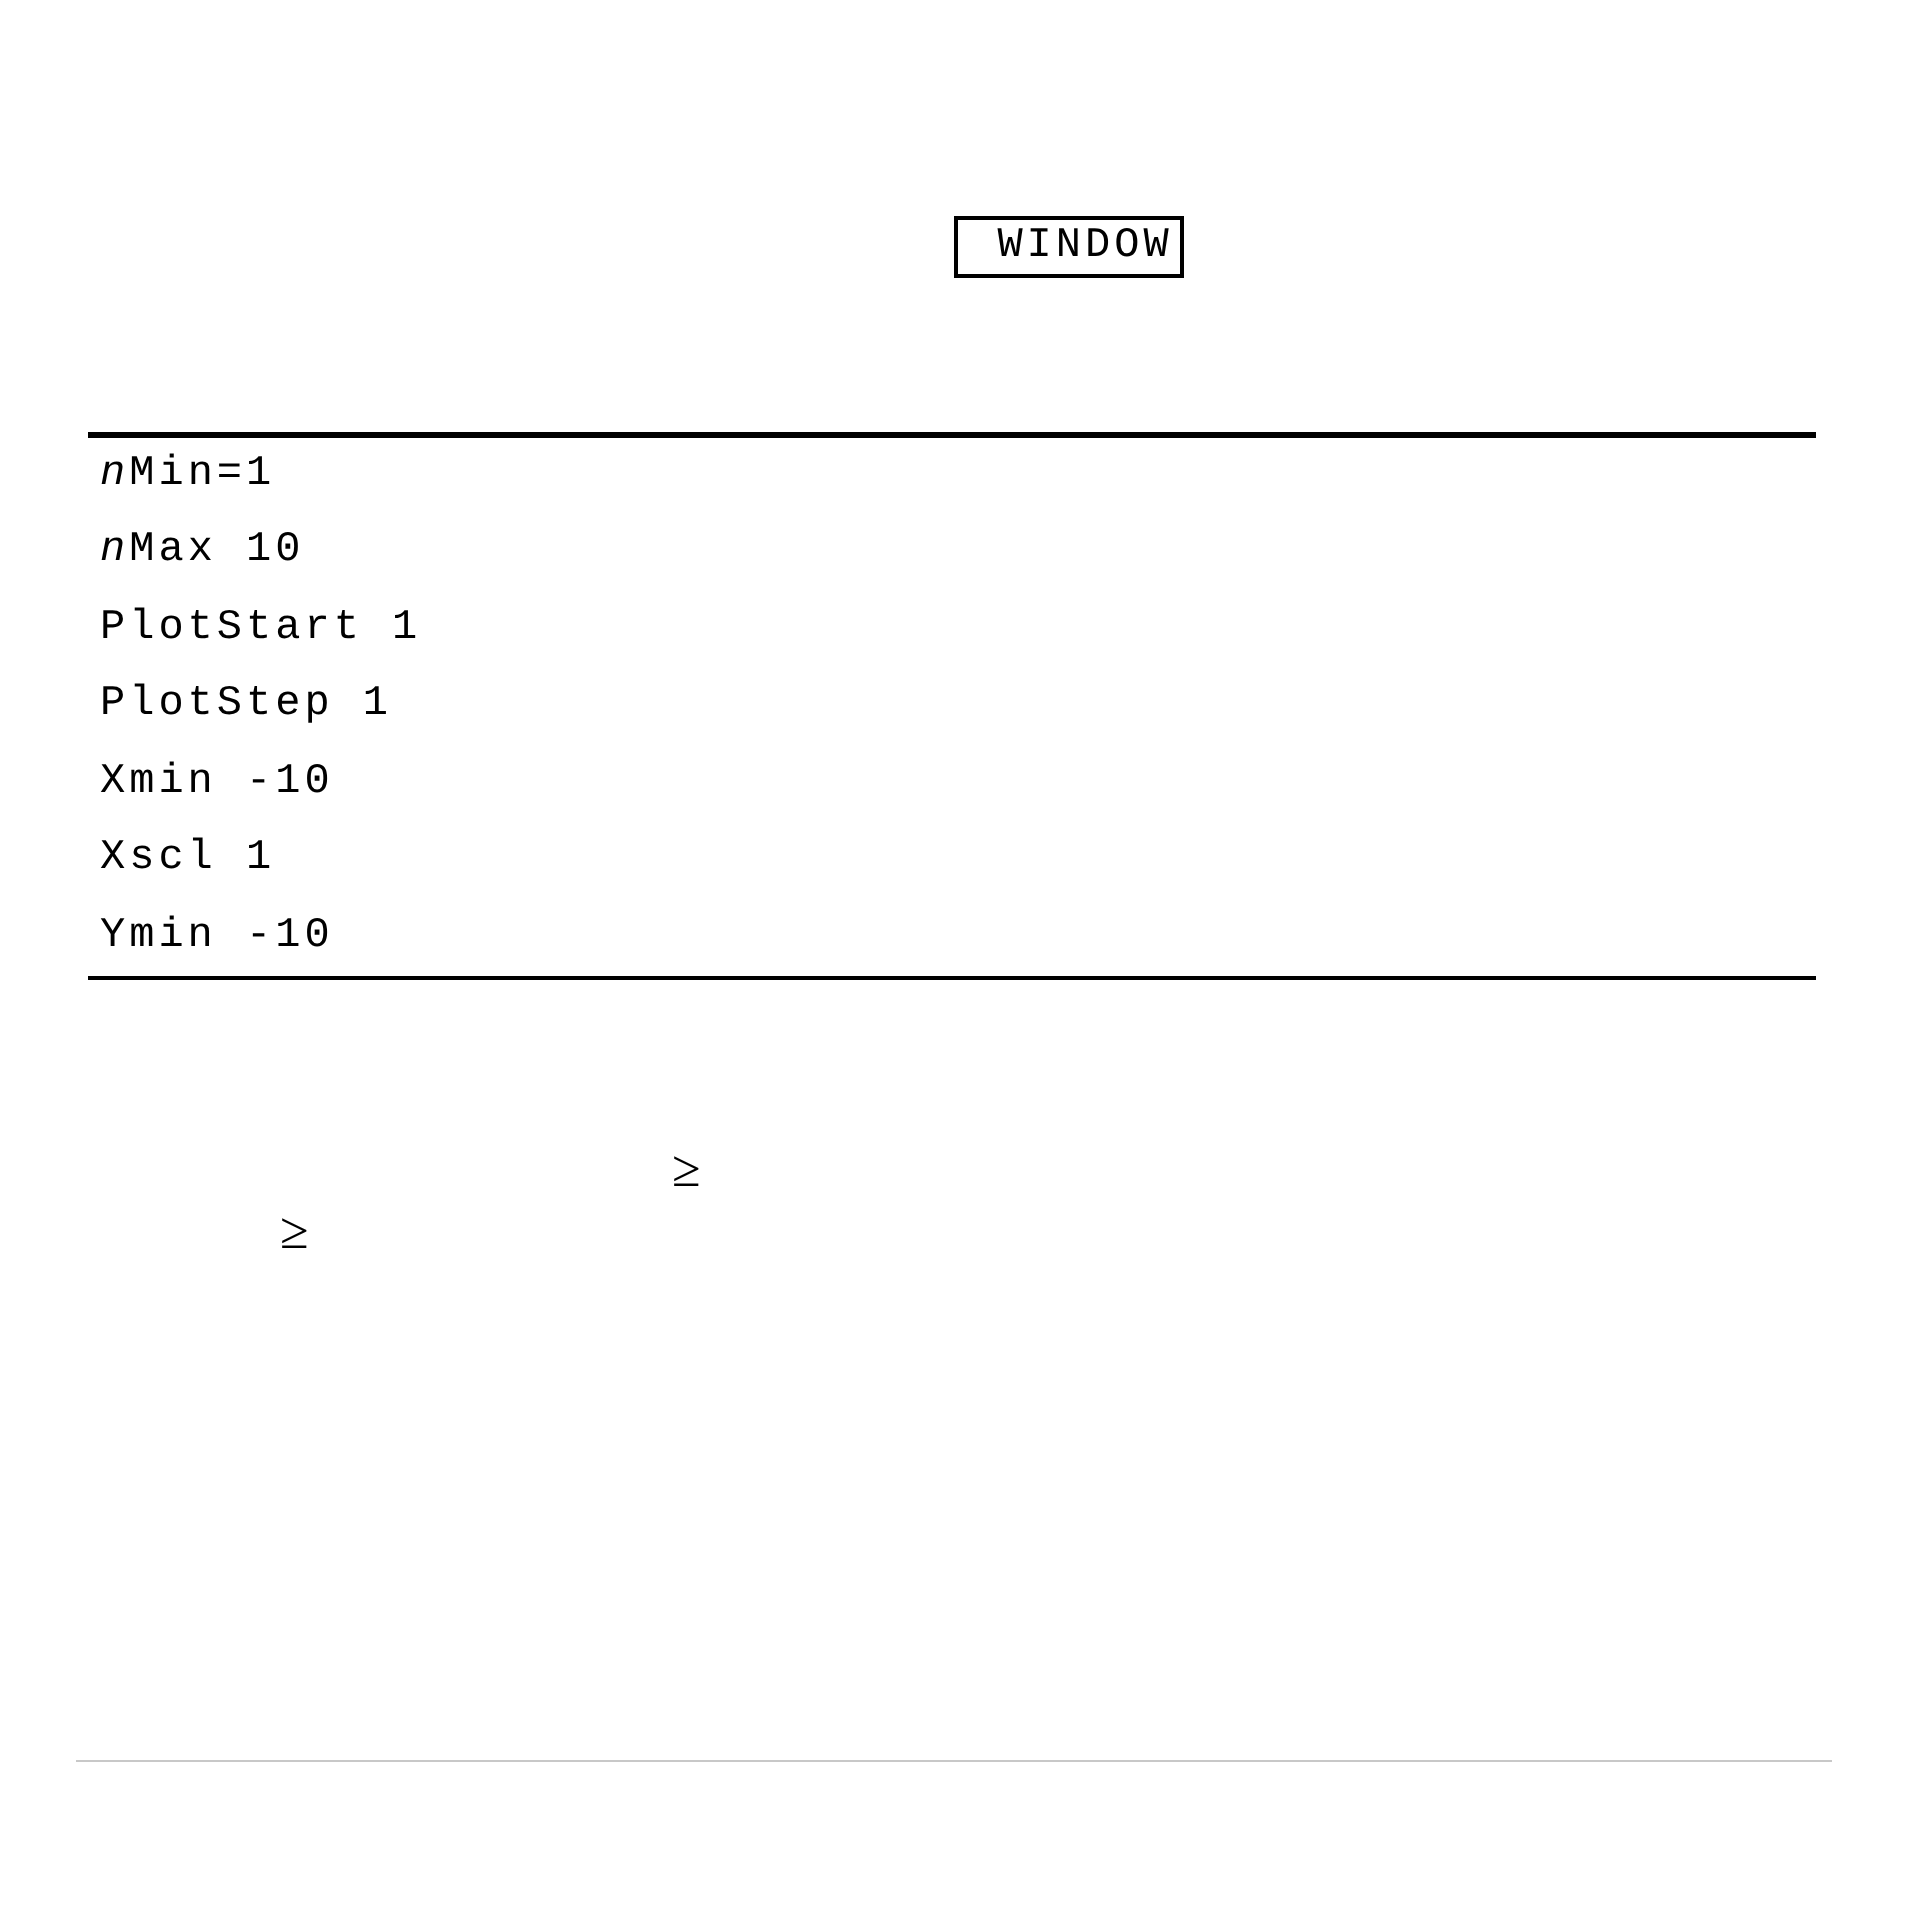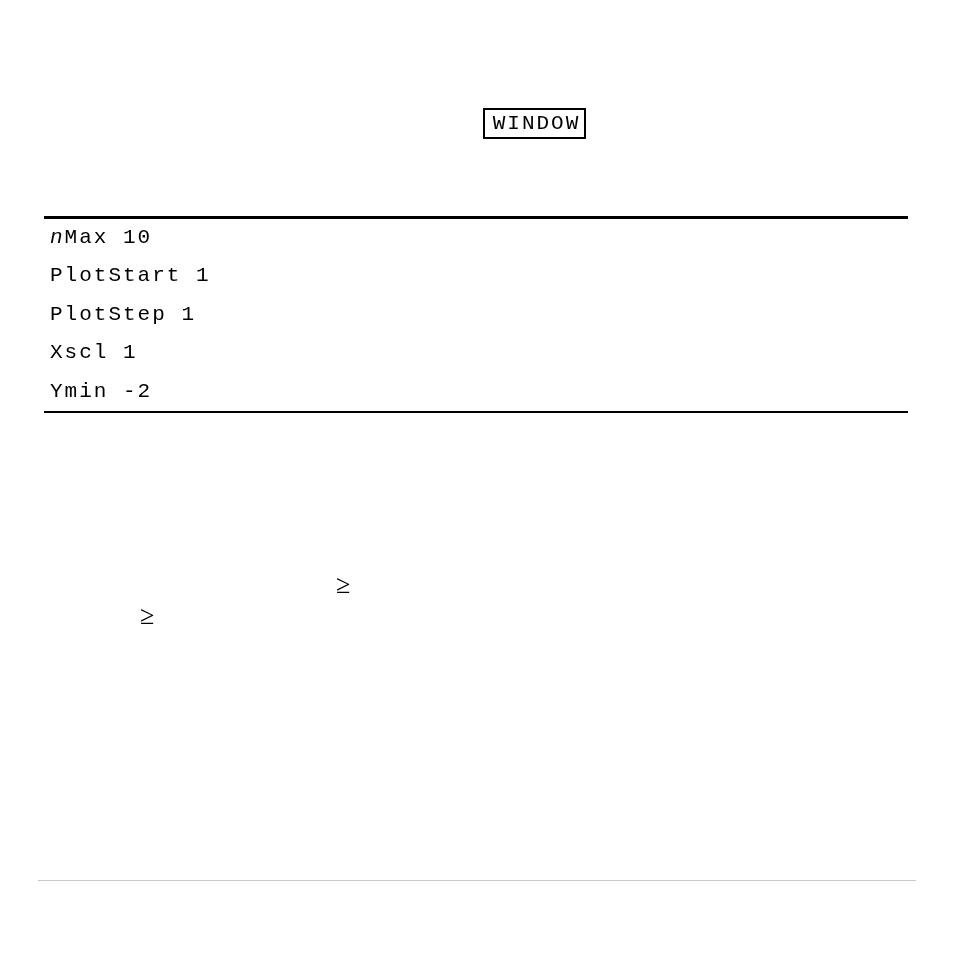--- a/index.html
+++ b/index.html
@@ -16,21 +16,21 @@
     .window-btn-wrapper {
       position: absolute;
       top: 108px;
       left: 0;
       width: 954px;
       display: flex;
       justify-content: center;
     }
     .window-btn {
       border: 2px solid #000;
-      padding: 2px 4px 2px 8px;
+      padding: 2px 4px 2px 20px;
       font-family: inherit;
       font-size: 21px;
       letter-spacing: 2px;
       background: #fff;
       line-height: 1.1;
       margin-left: 115px;
     }
     .table-block {
       position: absolute;
       top: 216px;
@@ -72,23 +72,25 @@
     }
   </style>
 </head>
 <body>
 
 <div class="window-btn-wrapper">
   <span class="window-btn">WINDOW</span>
 </div>
 
 <div class="table-block">
+  <div class="row"><span class="ital">n</span><span class="normal">Min=1</span></div>
   <div class="row"><span class="ital">n</span><span class="normal">Max 10</span></div>
   <div class="row"><span class="ital"></span><span class="normal">PlotStart 1</span></div>
   <div class="row"><span class="ital"></span><span class="normal">PlotStep 1</span></div>
+  <div class="row"><span class="ital"></span><span class="normal">Xmin -10</span></div>
   <div class="row"><span class="ital"></span><span class="normal">Xscl 1</span></div>
-  <div class="row"><span class="ital"></span><span class="normal">Ymin -2</span></div>
+  <div class="row"><span class="ital"></span><span class="normal">Ymin -10</span></div>
 </div>
 
 <div class="geq1">≥</div>
 <div class="geq2">≥</div>
 
 <div class="footer-line"></div>
 
 </body></html>

